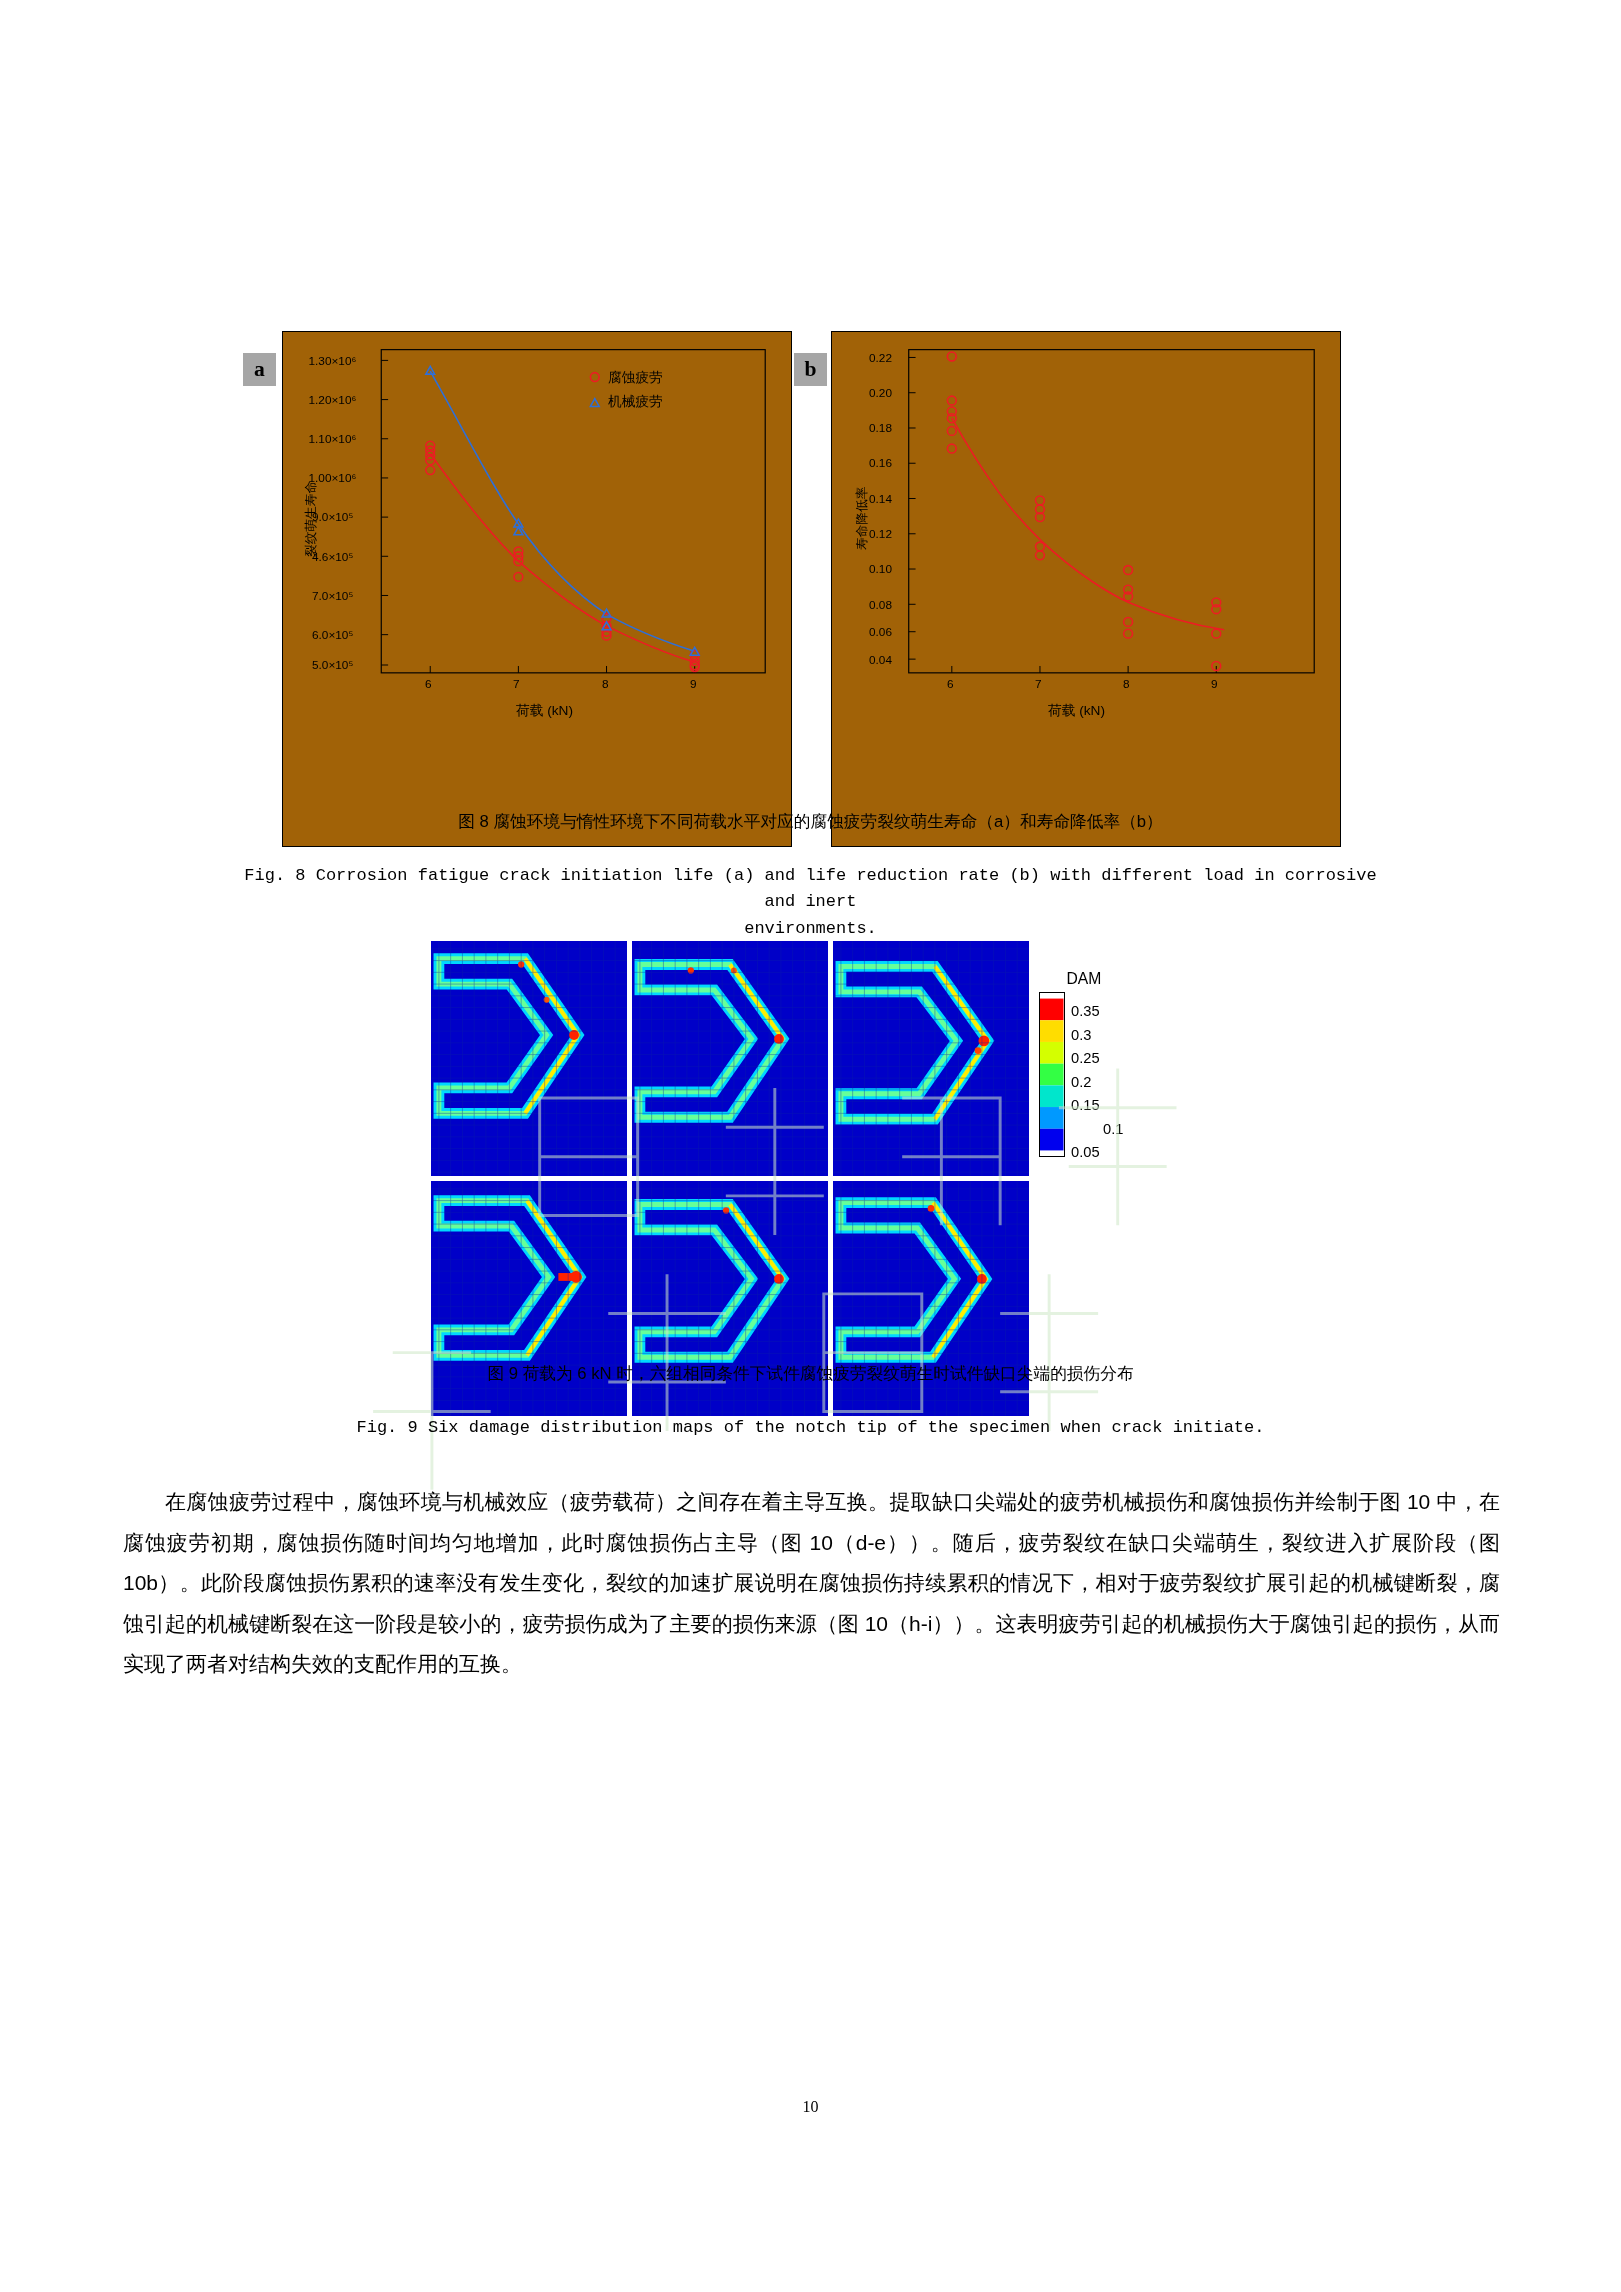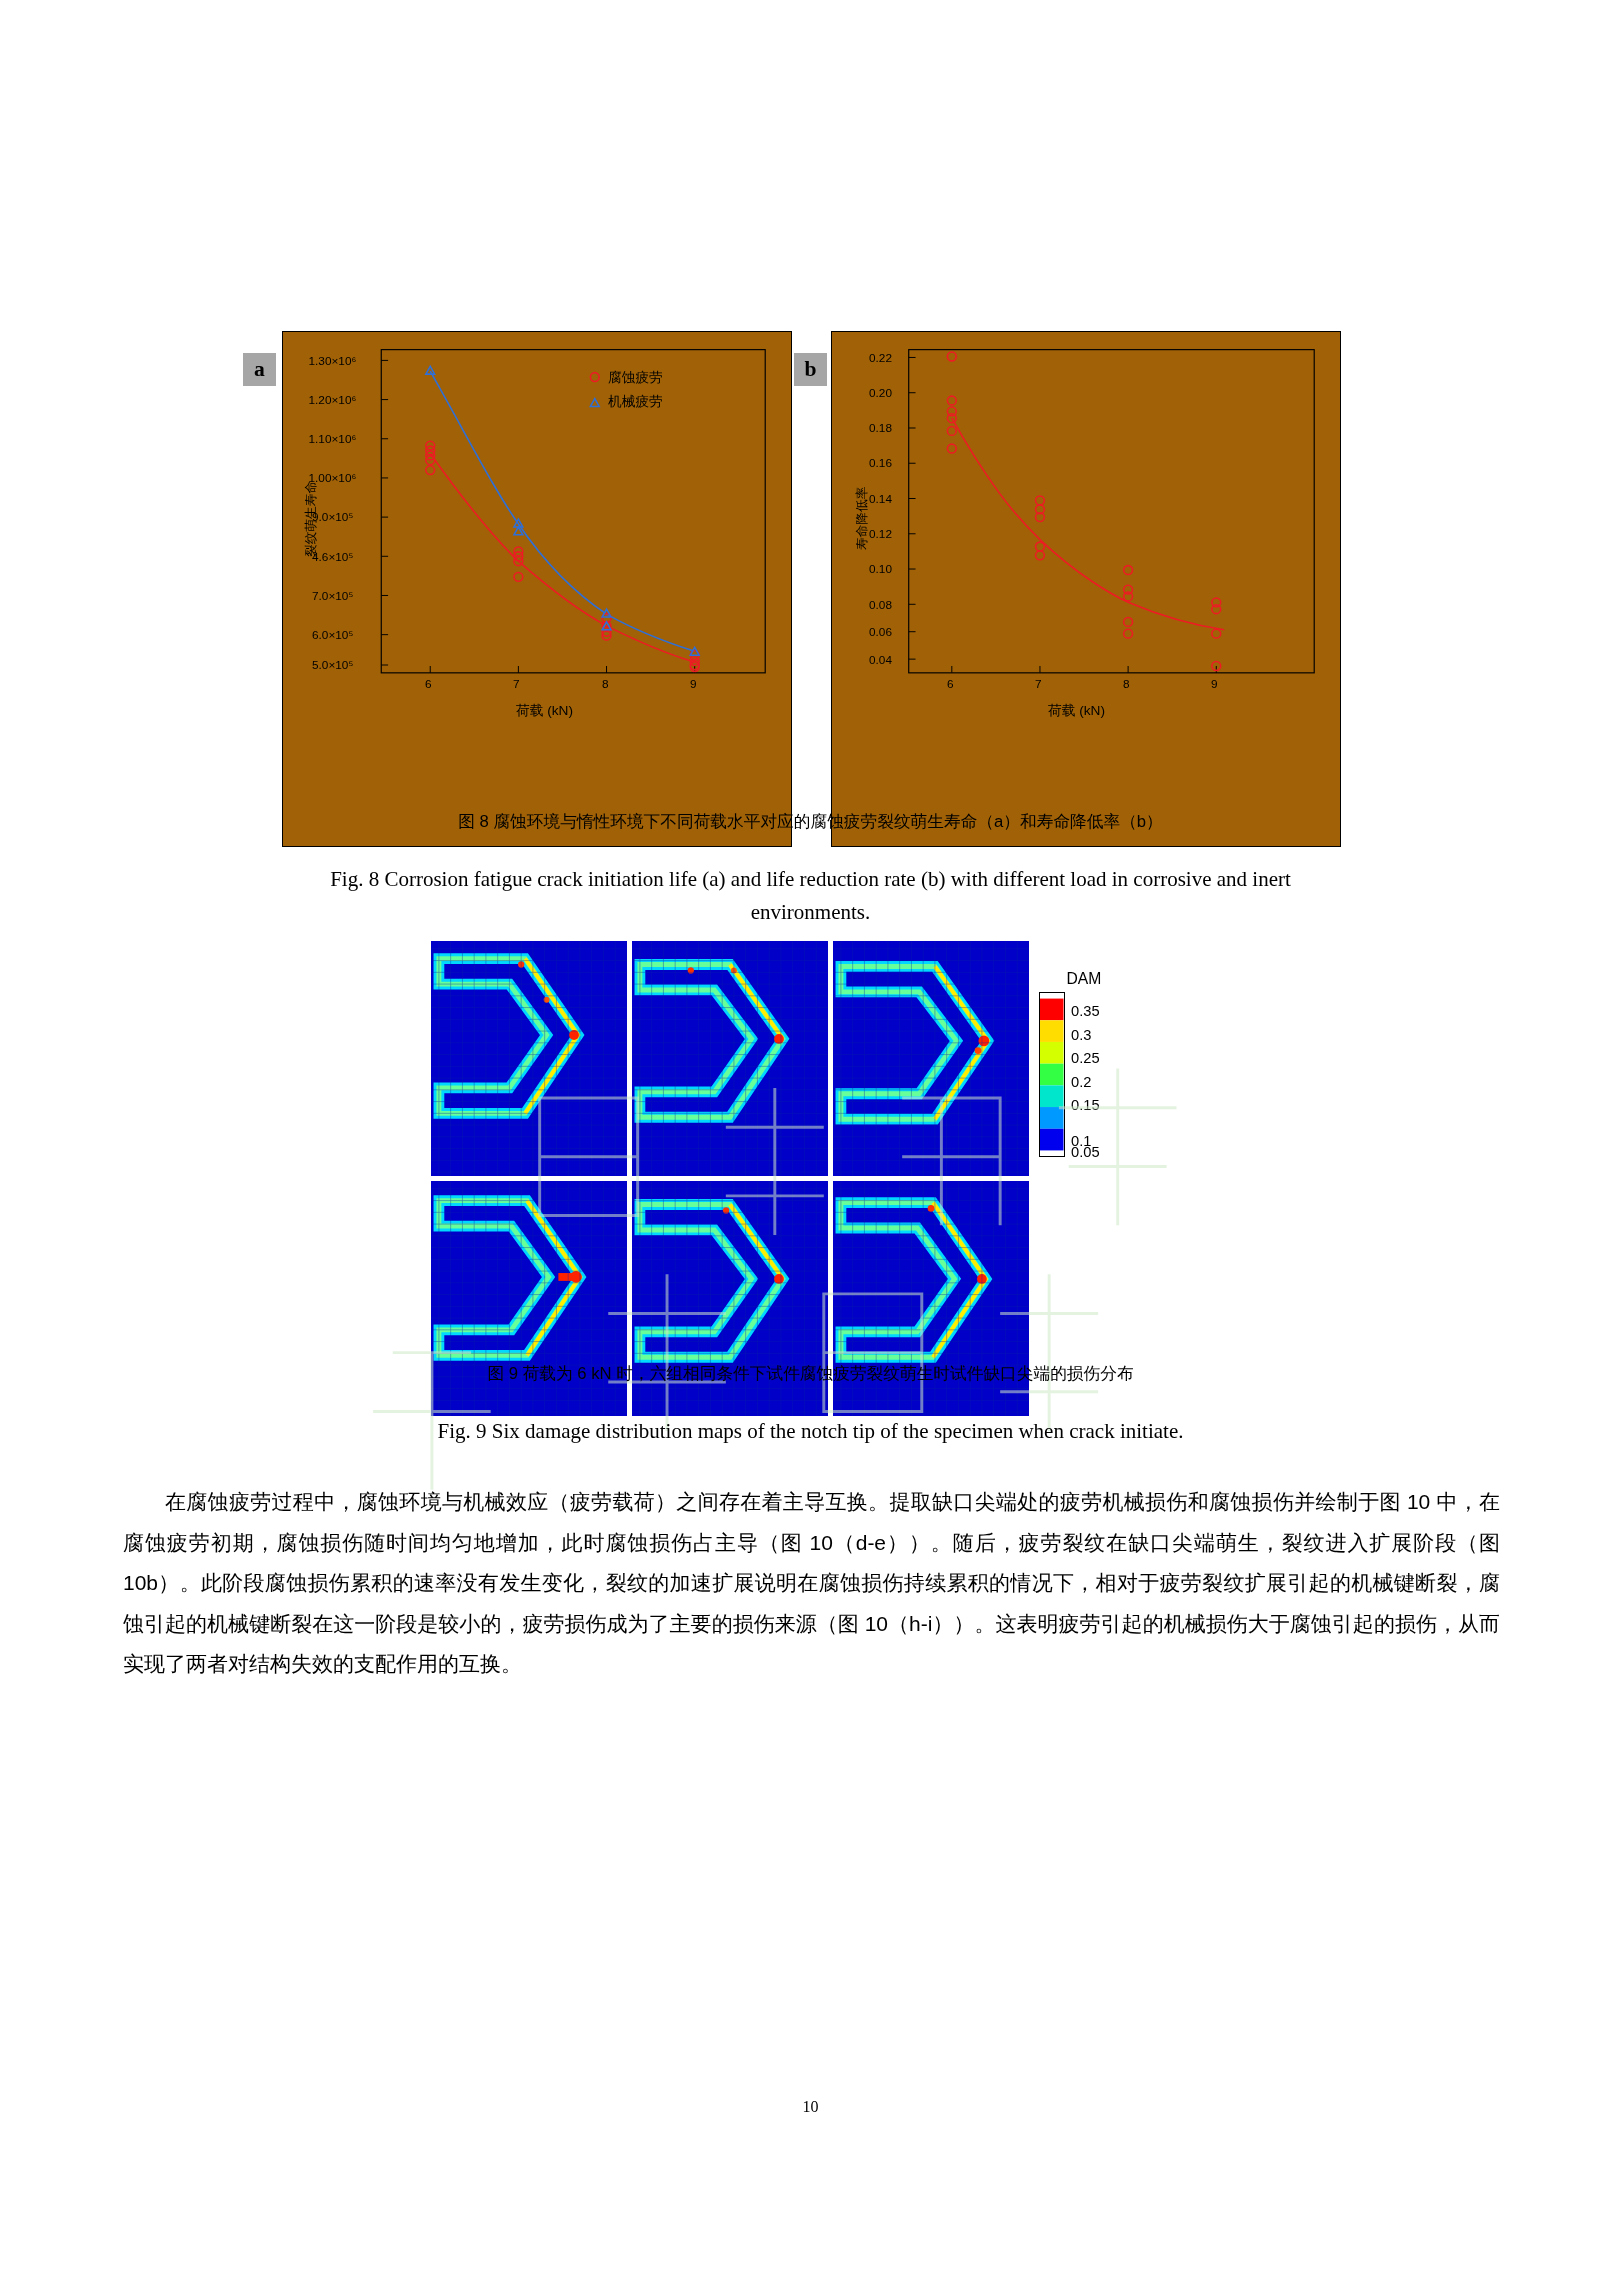--- a/index.html
+++ b/index.html
@@ -79,22 +79,22 @@
   .cap-cn {
     position: absolute;
     text-align: center;
     font-family: "Liberation Sans", sans-serif;
     font-size: 16.7px;
     width: 100%;
   }
   .cap-en {
     position: absolute;
     text-align: center;
-    font-family: Liberation Serif, serif;
-    font-size: 21px;
+    font-family: Liberation Mono, monospace;
+    font-size: 17px;
     line-height: 1.55;
   }
 
   
   .fig9-wrap {
     position: absolute;
     left: 431px; top: 941px;
     width: 725px; height: 412px;
   }
   .dmap {
@@ -449,21 +449,21 @@
         <rect x="0" y="72" width="26" height="24" fill="#33ff44"></rect>
         <rect x="0" y="96" width="26" height="24" fill="#00e6cc"></rect>
         <rect x="0" y="120" width="26" height="24" fill="#0099ff"></rect>
         <rect x="0" y="144" width="26" height="24" fill="#0000ee"></rect>
       </svg>
       <div class="cbar-lbl" style="top:33px;">0.35</div>
       <div class="cbar-lbl" style="top:57px;">0.3</div>
       <div class="cbar-lbl" style="top:80px;">0.25</div>
       <div class="cbar-lbl" style="top:104px;">0.2</div>
       <div class="cbar-lbl" style="top:127px;">0.15</div>
-      <div class="cbar-lbl" style="top:163px;">0.1</div>
+      <div class="cbar-lbl" style="top:151px;margin-left:32px;">0.1</div>
       <div class="cbar-lbl" style="top:174px;">0.05</div>
     </div>
   </div>
 
   <svg class="watermark" viewBox="0 0 1020 740">
     <g fill="none" stroke="#cfe8c8" stroke-width="3">
       <path d="M60,620 L180,620 M120,560 L120,700 M80,560 L160,560"></path>
       <path d="M230,300 L330,300 L330,420 L230,420 Z M230,360 L330,360"></path>
       <path d="M420,330 L520,330 M470,290 L470,440 M420,400 L520,400"></path>
       <path d="M600,300 L700,300 L700,430 M600,360 L700,360 M640,300 L640,430"></path>

